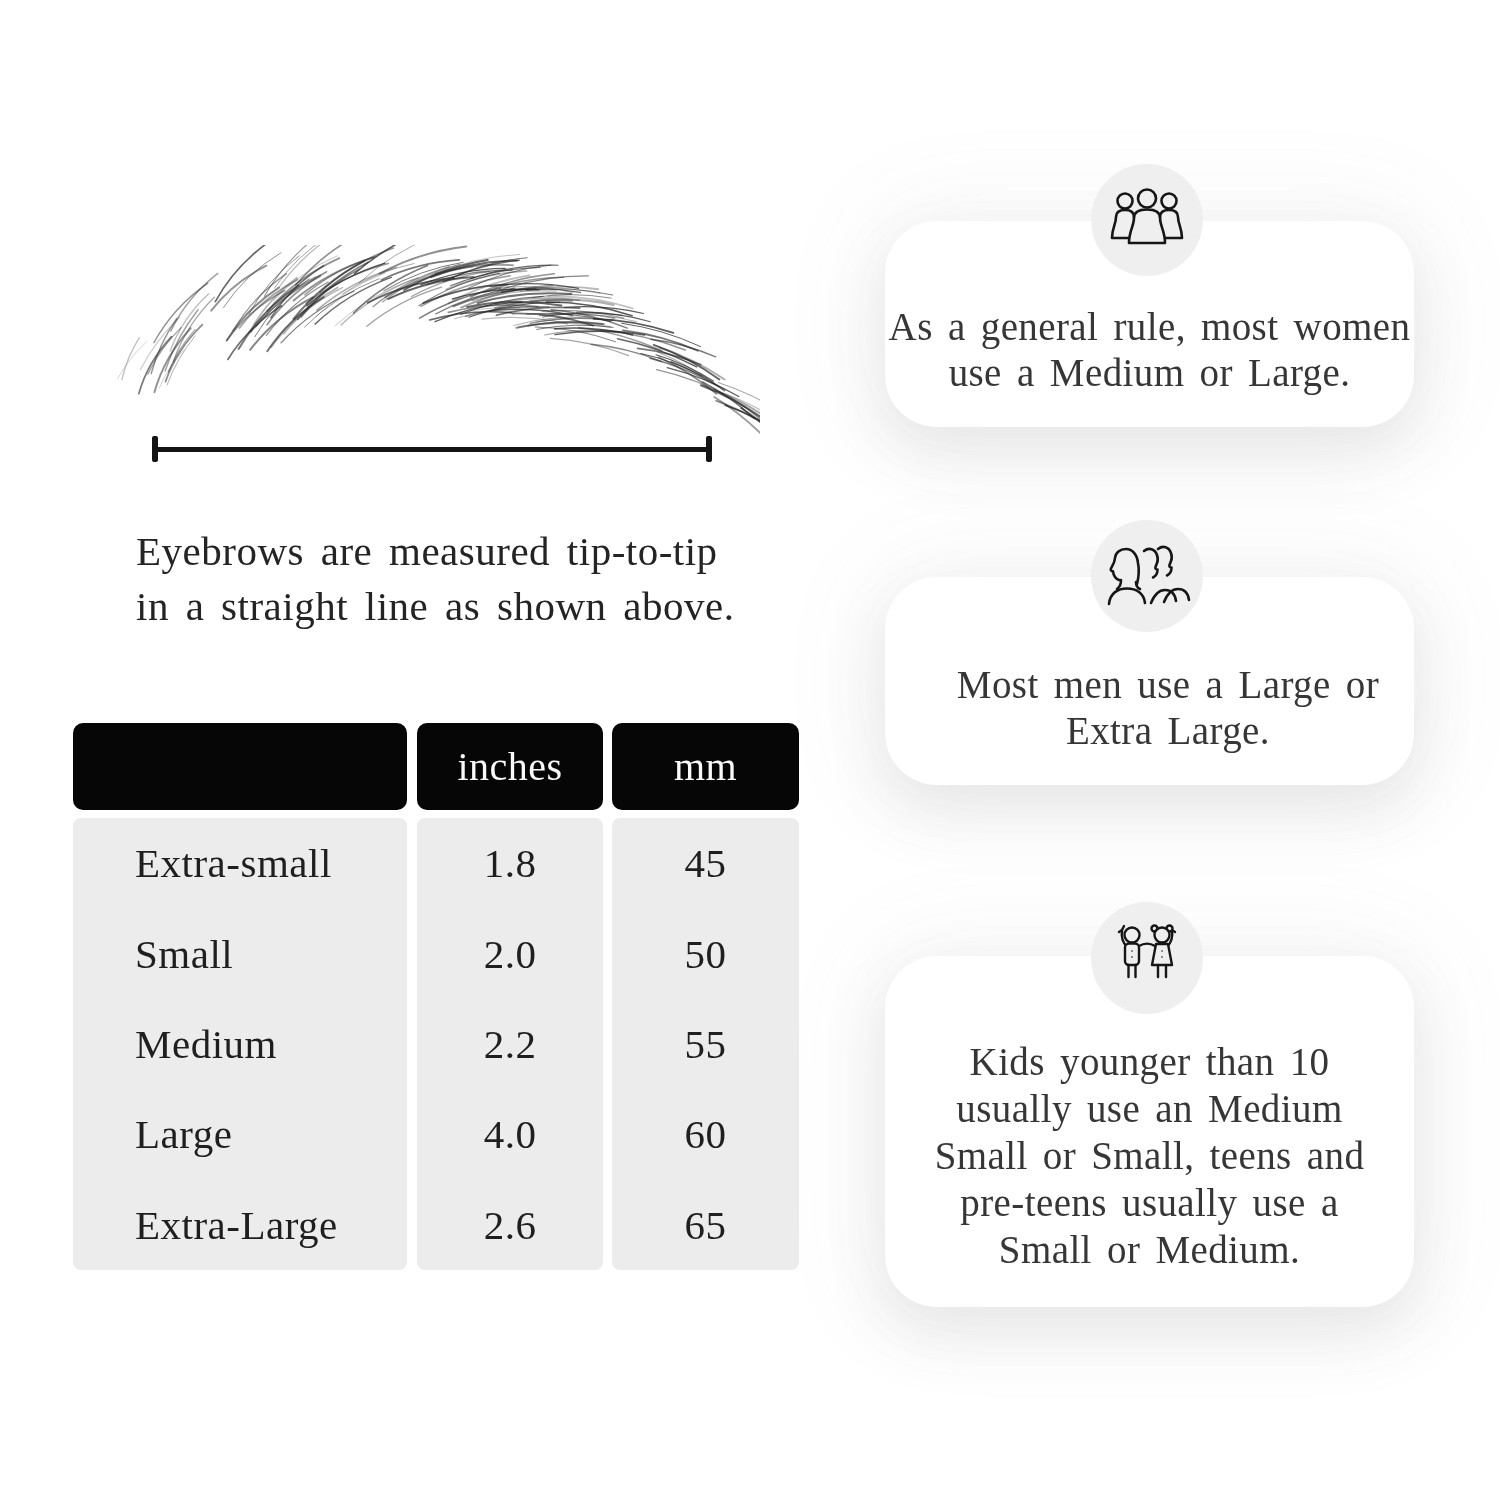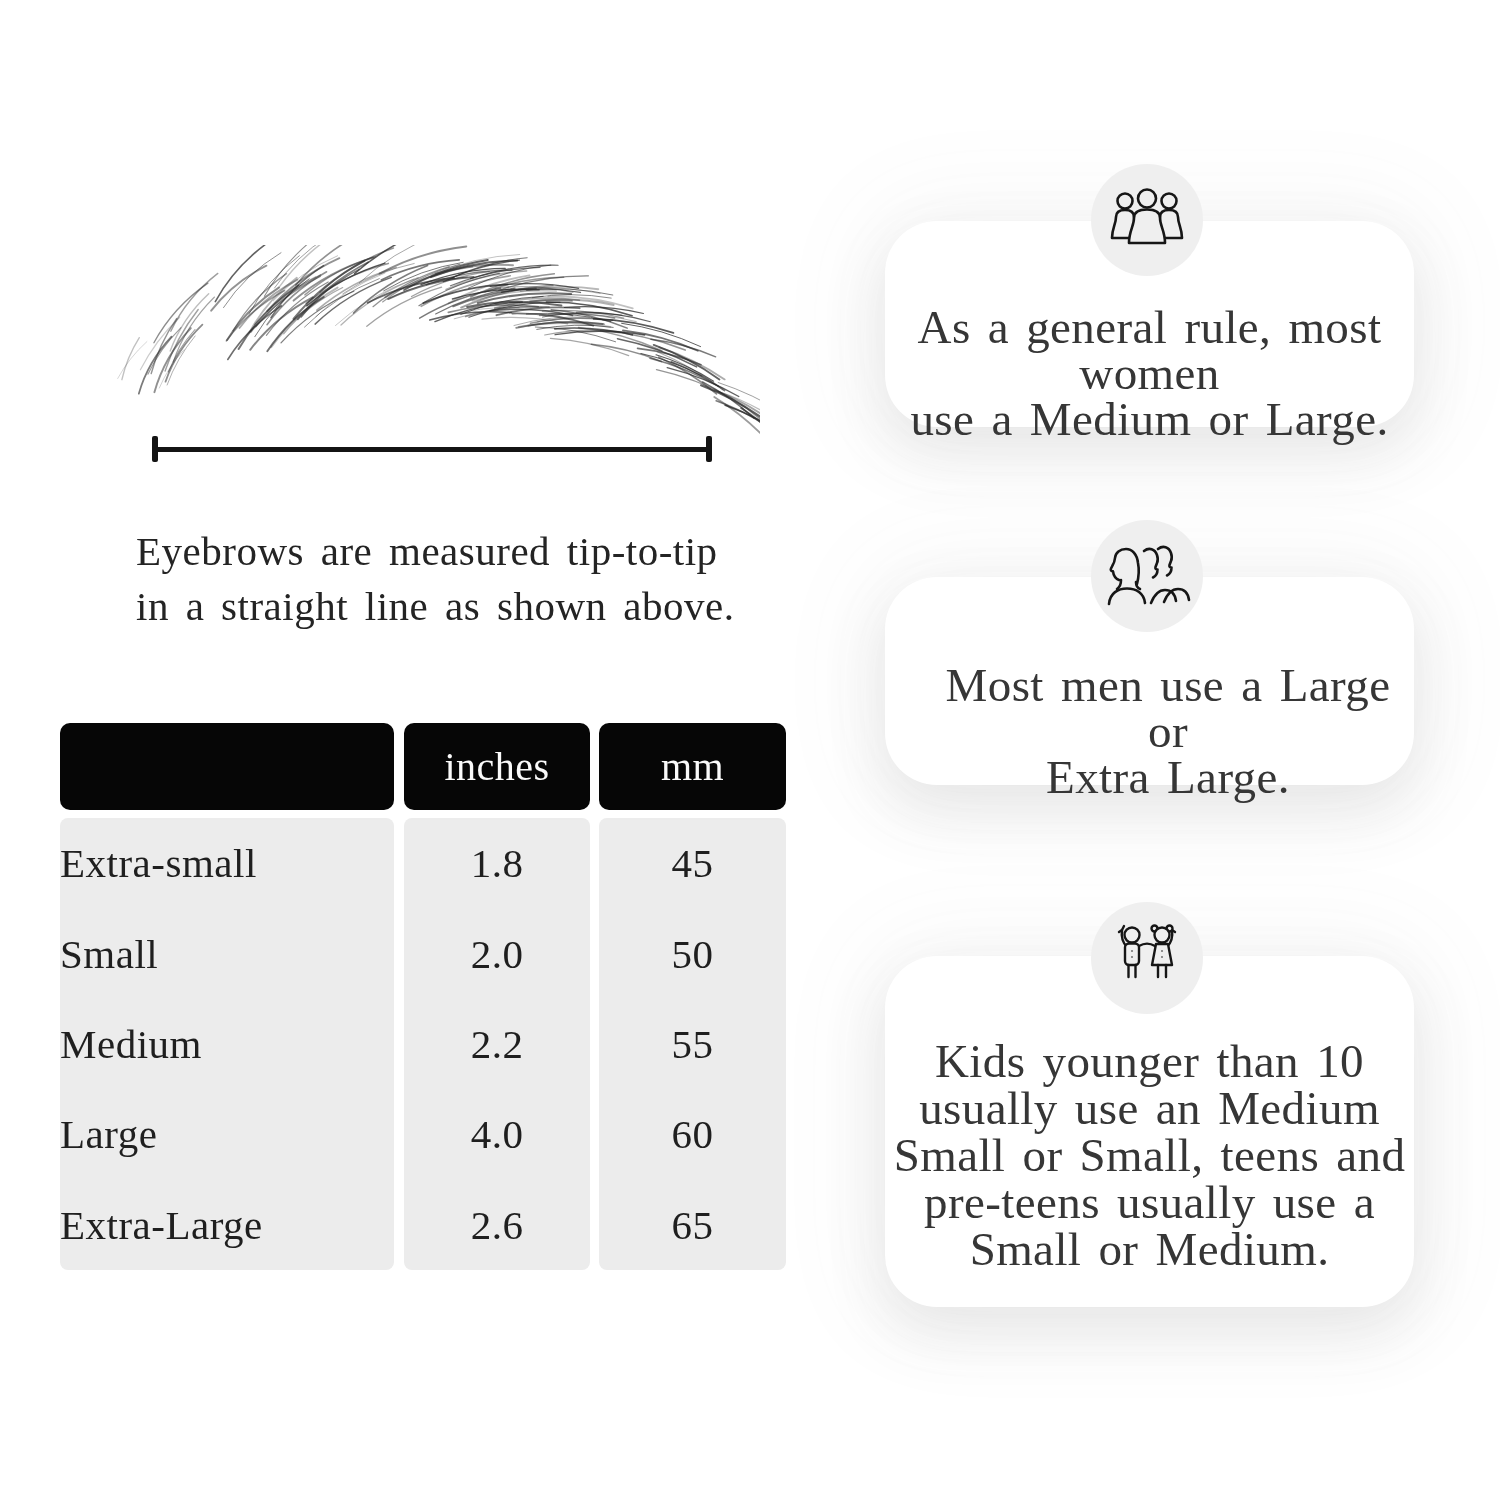--- a/index.html
+++ b/index.html
@@ -13,48 +13,48 @@
   .measure-line .bar{position:absolute;left:0;top:11px;width:560px;height:5px;background:#141414;}
   .measure-line .tick{position:absolute;top:0;width:6px;height:26px;background:#141414;border-radius:2px;}
   .measure-line .tick.left{left:0;}
   .measure-line .tick.right{right:0;}
   .caption{
     position:absolute;left:136px;top:524px;width:660px;
     font-size:41px;line-height:55px;color:#242424;
     letter-spacing:0.5px;word-spacing:6px;
   }
   
-  .size-table{position:absolute;left:60px;top:723px;width:840px;}
+  .size-table{position:absolute;left:73px;top:723px;width:840px;}
   .thead{display:flex;}
   .th{
     height:87px;background:#060606;border-radius:10px;color:#fafafa;
     display:flex;align-items:center;justify-content:center;
     font-size:40px;letter-spacing:0.5px;
   }
   .tbody{display:flex;margin-top:8px;}
   .tcol{background:#ececec;border-radius:8px;display:flex;flex-direction:column;height:452px;}
   .c1{width:334px;margin-right:10px;}
   .c2{width:186px;margin-right:9px;}
   .c3{width:187px;}
   .cell{
     flex:1 1 auto;display:flex;align-items:center;justify-content:center;
     font-size:41px;color:#1f1f1f;letter-spacing:0.5px;word-spacing:4px;
   }
-  .tcol.c1 .cell{justify-content:flex-start;}
+  .tcol.c1 .cell{justify-content:flex-start;padding-left:62px;}
   
   .card{
     position:absolute;left:885px;width:529px;background:#ffffff;border-radius:52px;
     box-shadow:0 24px 55px 6px rgba(95,95,95,0.11), 0 0 95px 25px rgba(125,125,125,0.05);
   }
   .card-1{top:221px;height:206px;}
   .card-2{top:577px;height:208px;}
   .card-3{top:956px;height:351px;}
   .card-text{
     position:absolute;left:0;right:0;text-align:center;
-    font-size:47px;color:#363636;letter-spacing:0.4px;word-spacing:5px;
+    font-size:39px;color:#363636;letter-spacing:0.4px;word-spacing:5px;
   }
   .card-1 .card-text{top:83px;line-height:46px;}
   .card-2 .card-text{top:85px;line-height:46px;padding-left:37px;}
   .card-3 .card-text{top:82px;line-height:47px;}
   .badge{
     position:absolute;left:1091px;width:112px;height:112px;border-radius:50%;
     background:#efefef;display:flex;align-items:center;justify-content:center;z-index:3;
   }
   .badge-1{top:164px;}
   .badge-2{top:520px;}

